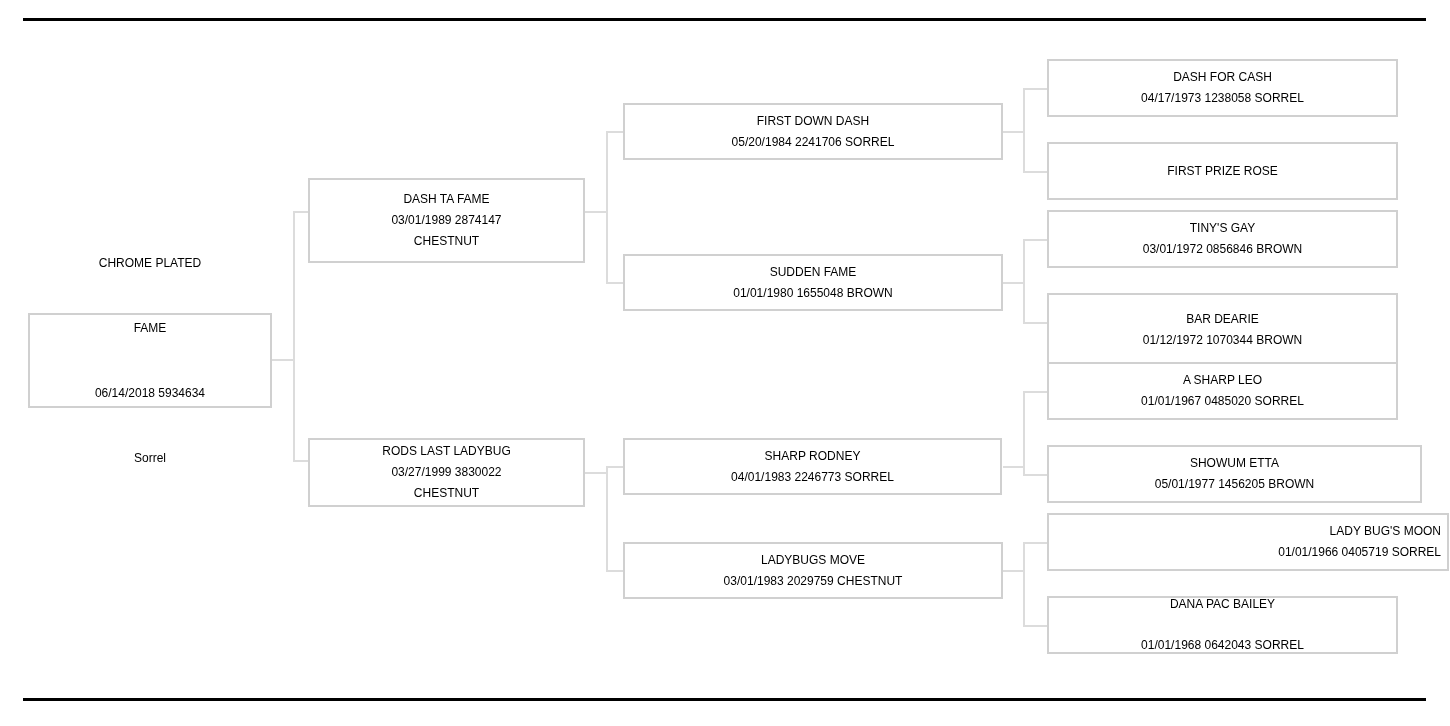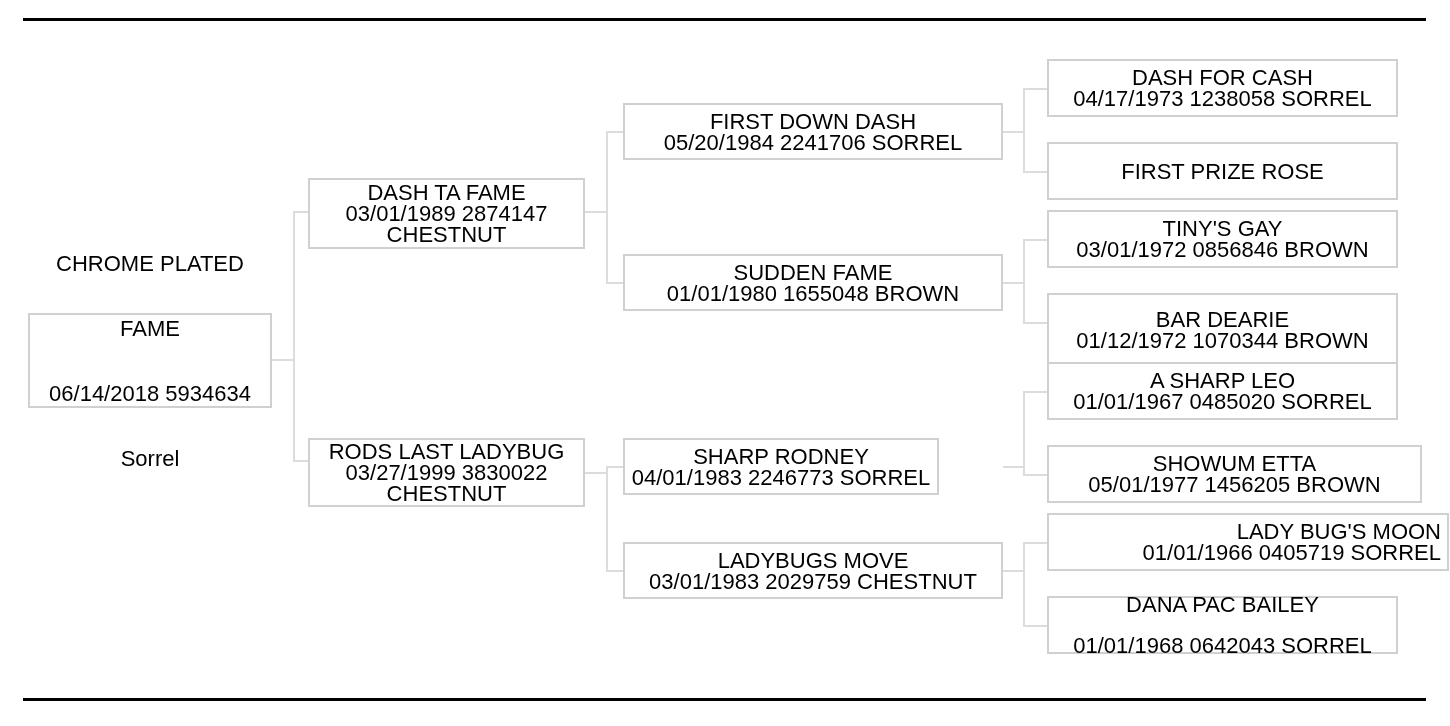--- a/index.html
+++ b/index.html
@@ -36,21 +36,21 @@
     position: absolute;
     box-sizing: border-box;
     border: 2px solid #d0d0d0;
     background: #ffffff;
     display: flex;
     flex-direction: column;
     align-items: center;
     justify-content: center;
     text-align: center;
     color: #000000;
-    font-size: 22px;
+    font-size: 12px;
     line-height: 21px;
     padding: 2px 6px;
     white-space: nowrap;
   }
   .node .ln {
     display: block;
   }
 
   
   .conn {
@@ -103,21 +103,21 @@
   <div class="conn h" style="left:1023px; top:542px; width:25px;"></div>
   <div class="conn h" style="left:1023px; top:625px; width:25px;"></div>
 
   <div class="node" style="left:28px; top:313px; width:244px; height:95px;gap:44px;">
     <span class="ln">CHROME PLATED</span>
     <span class="ln">FAME</span>
     <span class="ln">06/14/2018 5934634</span>
     <span class="ln">Sorrel</span>
   </div>
 
-  <div class="node" style="left:308px; top:178px; width:277px; height:71px;">
+  <div class="node" style="left:308px; top:178px; width:277px; height:85px;">
     <span class="ln">DASH TA FAME</span>
     <span class="ln">03/01/1989 2874147</span>
     <span class="ln">CHESTNUT</span>
   </div>
 
   <div class="node" style="left:308px; top:438px; width:277px; height:69px;">
     <span class="ln">RODS LAST LADYBUG</span>
     <span class="ln">03/27/1999 3830022</span>
     <span class="ln">CHESTNUT</span>
   </div>
@@ -125,21 +125,21 @@
   <div class="node" style="left:623px; top:103px; width:380px; height:57px;">
     <span class="ln">FIRST DOWN DASH</span>
     <span class="ln">05/20/1984 2241706 SORREL</span>
   </div>
 
   <div class="node" style="left:623px; top:254px; width:380px; height:57px;">
     <span class="ln">SUDDEN FAME</span>
     <span class="ln">01/01/1980 1655048 BROWN</span>
   </div>
 
-  <div class="node" style="left:623px; top:438px; width:316px; height:57px;">
+  <div class="node" style="left:623px; top:438px; width:379px; height:57px;">
     <span class="ln">SHARP RODNEY</span>
     <span class="ln">04/01/1983 2246773 SORREL</span>
   </div>
 
   <div class="node" style="left:623px; top:542px; width:380px; height:57px;">
     <span class="ln">LADYBUGS MOVE</span>
     <span class="ln">03/01/1983 2029759 CHESTNUT</span>
   </div>
 
   <div class="node" style="left:1047px; top:59px; width:351px; height:58px;">

